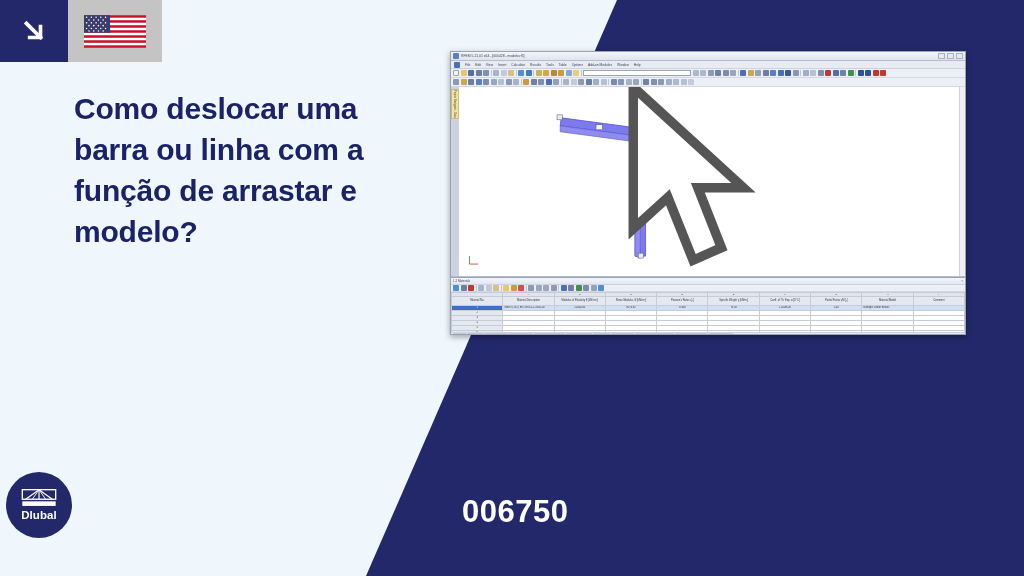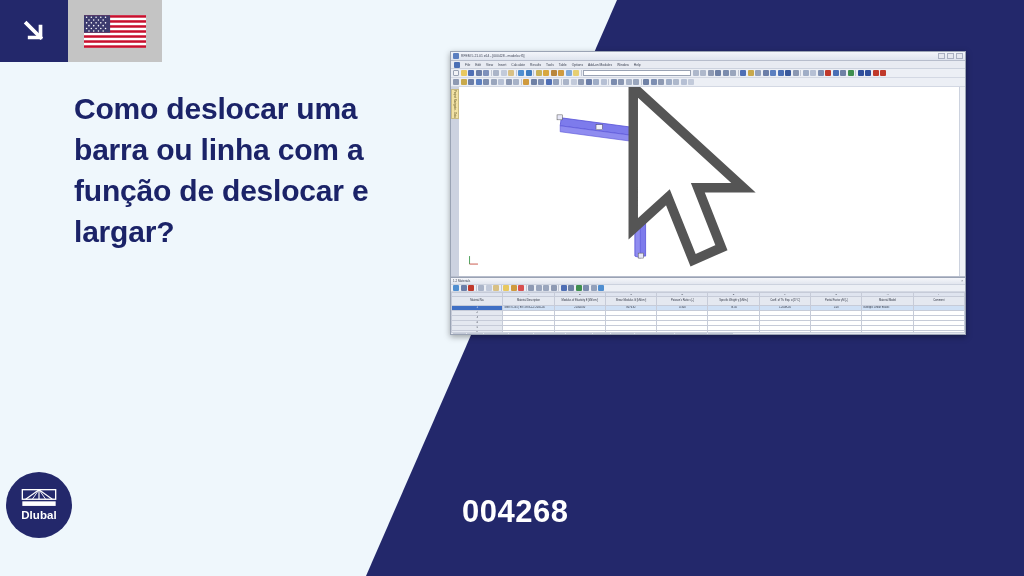--- a/index.html
+++ b/index.html
@@ -303,37 +303,37 @@
           <circle cx="20.6" cy="16.2" r="0.95"></circle>
         <circle cx="26.4" cy="16.2" r="0.95"></circle>
         <circle cx="6.1" cy="19.4" r="0.95"></circle>
           <circle cx="11.9" cy="19.4" r="0.95"></circle>
         <circle cx="17.7" cy="19.4" r="0.95"></circle>
           <circle cx="23.5" cy="19.4" r="0.95"></circle>
       </g>
     </svg>
   </div>
 
-  <div id="headline">Como deslocar uma barra ou linha com a função de deslocar e largar?</div>
+  <div id="headline">Como deslocar uma barra ou linha com a função de arrastar e modelo?</div>
 
   <div id="logo">
     <svg id="logo-mark" viewBox="0 0 44 24">
       <rect x="2" y="2" width="40" height="11.5" fill="none" stroke="#ffffff" stroke-width="1.6"></rect>
       <line x1="22" y1="2" x2="6" y2="13.5" stroke="#ffffff" stroke-width="1.4"></line>
       <line x1="22" y1="2" x2="38" y2="13.5" stroke="#ffffff" stroke-width="1.4"></line>
       <line x1="22" y1="2" x2="22" y2="13.5" stroke="#ffffff" stroke-width="1.4"></line>
       <line x1="22" y1="2" x2="14" y2="13.5" stroke="#ffffff" stroke-width="1.1"></line>
       <line x1="22" y1="2" x2="30" y2="13.5" stroke="#ffffff" stroke-width="1.1"></line>
       <rect x="2" y="16" width="40" height="5.5" fill="#ffffff"></rect>
     </svg>
     <div id="logo-text">Dlubal</div>
   </div>
 
   <div id="faq-row">
-    <div id="faq-number">004268</div>
+    <div id="faq-number">006750</div>
   </div>
 
   <div id="app-window">
 
     <div class="titlebar">
       <span class="tb-icon"></span>
       <span class="tb-title">RFEM 5.21.01 x64 - [000428 - modelo.rf5]</span>
       <span class="tb-buttons">
         <span class="tb-btn"></span>
         <span class="tb-btn"></span>

